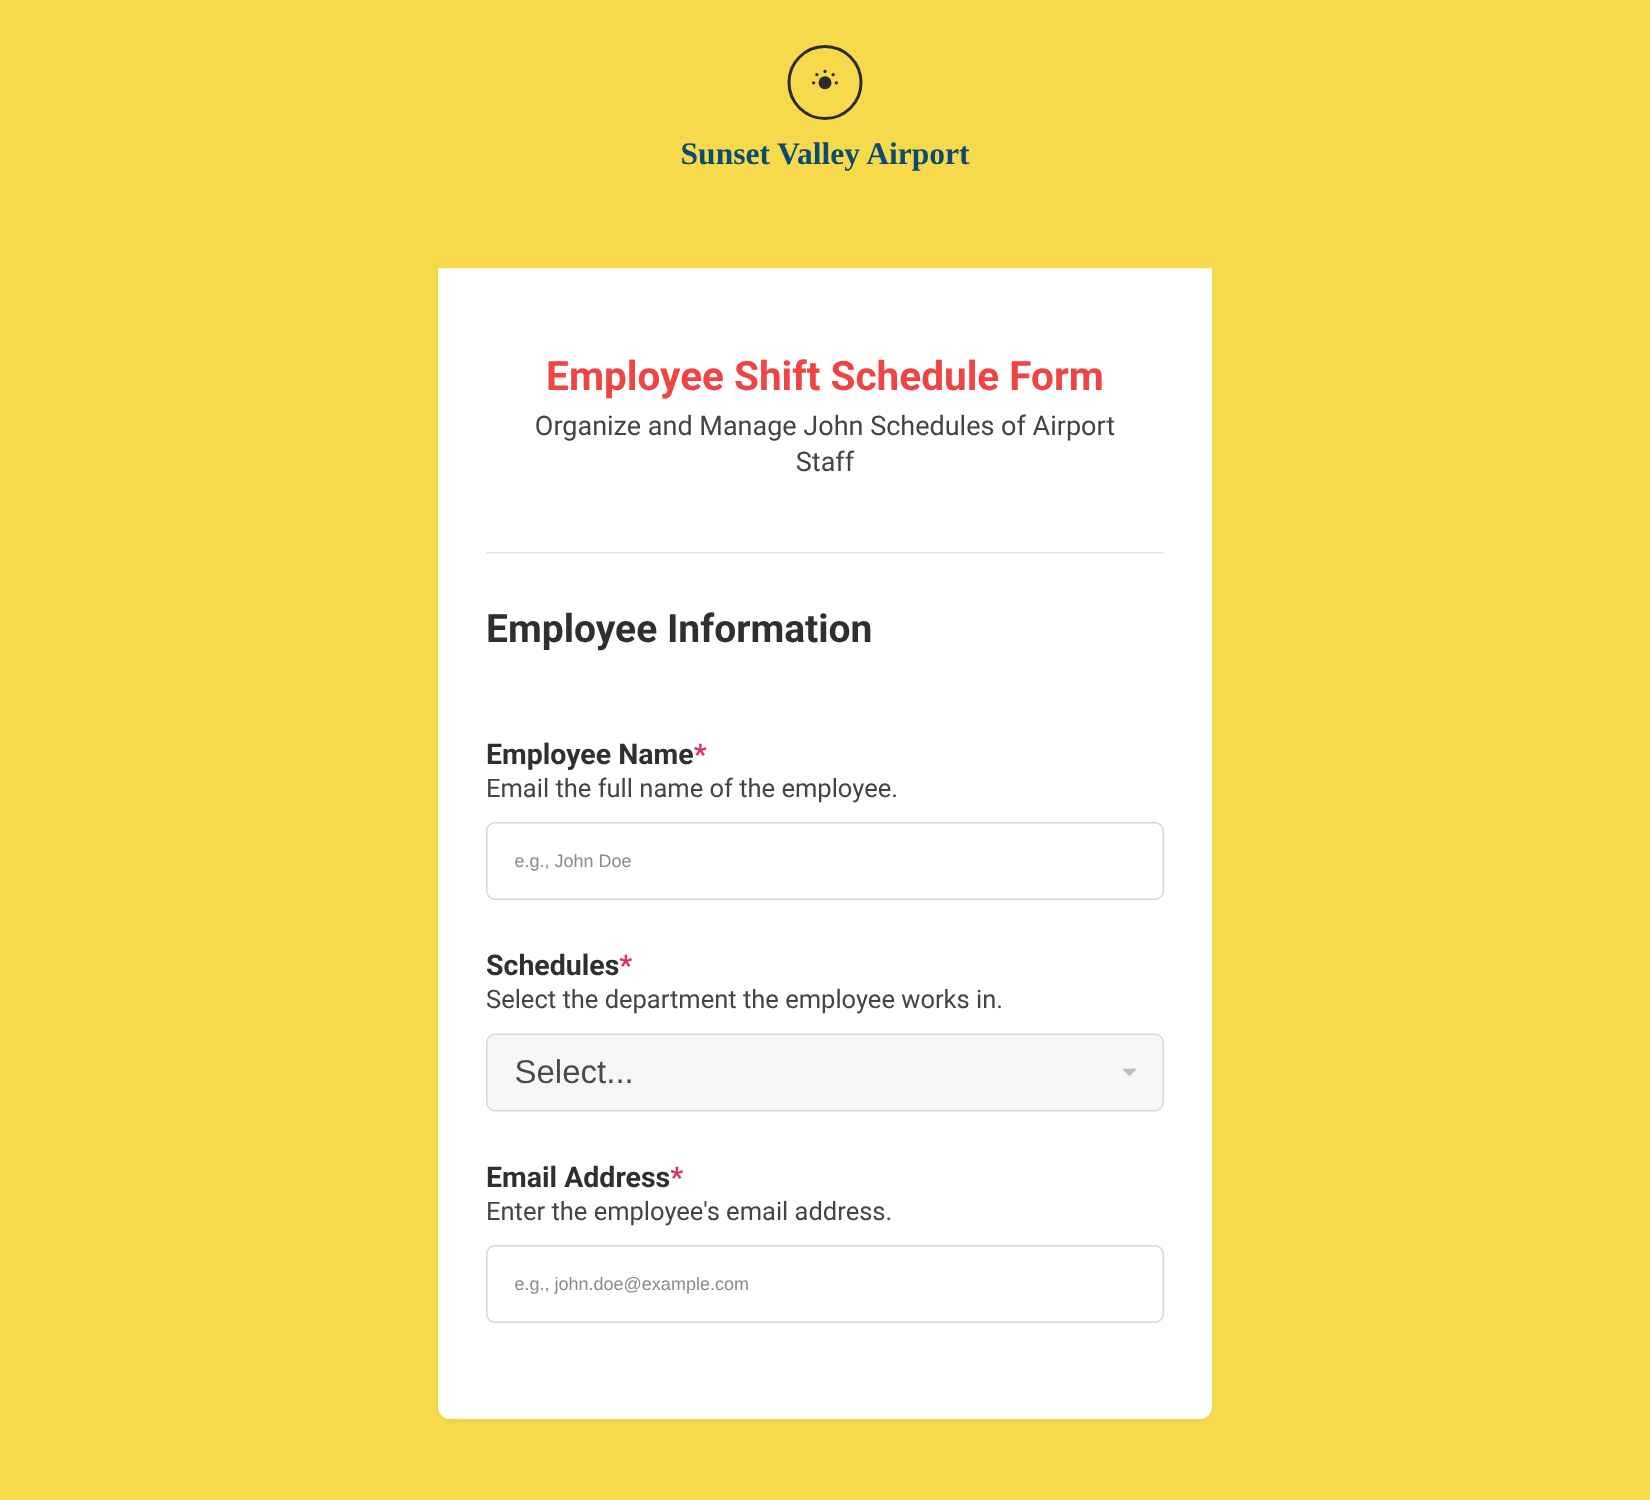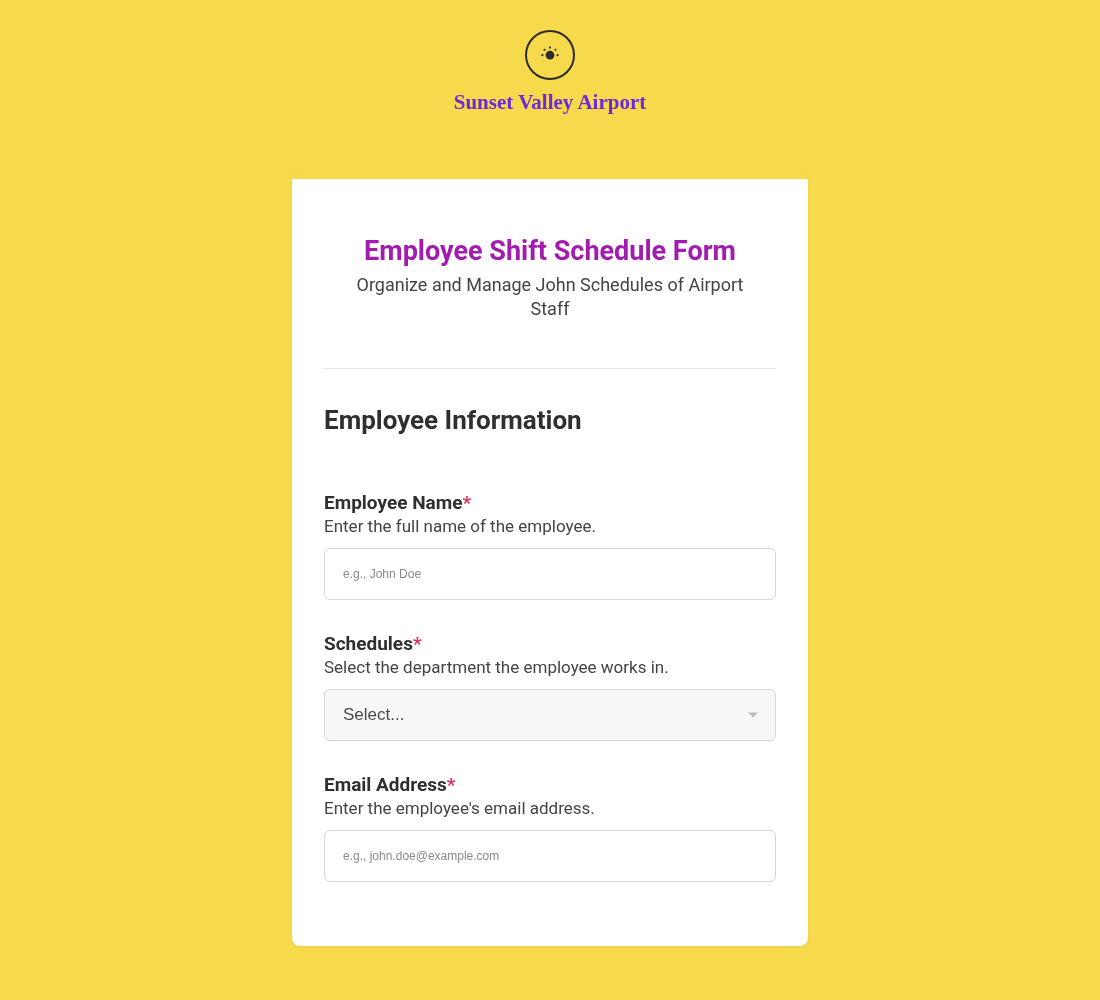--- a/index.html
+++ b/index.html
@@ -29,36 +29,36 @@
       justify-content: center;
     }
     .logo-circle svg {
       width: 26px;
       height: 26px;
     }
     .org-name {
       font-family: Georgia, "Times New Roman", serif;
       font-size: 21px;
       font-weight: 700;
-      color: #6d28d9;
+      color: #0c4a6e;
     }
     .form-card {
       background: #ffffff;
       width: 516px;
       margin: 36px auto 0;
       border-radius: 8px;
       border-top: 8px solid #f7d94c;
       padding: 56px 32px 32px;
       box-shadow: 0 1px 3px rgba(0,0,0,0.05);
     }
     .form-title {
       text-align: center;
       font-size: 27px;
       font-weight: 700;
-      color: #a21caf;
+      color: #ef4444;
       margin-bottom: 6px;
     }
     .form-subtitle {
       text-align: center;
       font-size: 18px;
       color: #444;
       line-height: 1.35;
       max-width: 430px;
       margin: 0 auto;
     }
@@ -109,21 +109,21 @@
     .select-wrap {
       position: relative;
       width: 100%;
     }
     .select-input {
       width: 100%;
       height: 52px;
       border: 1px solid #d7d7d7;
       border-radius: 6px;
       padding: 0 40px 0 18px;
-      font-size: 17px;
+      font-size: 22px;
       color: #4a4a4a;
       background: #f7f7f7;
       appearance: none;
       -webkit-appearance: none;
       cursor: pointer;
     }
     .select-caret {
       position: absolute;
       right: 18px;
       top: 50%;
@@ -160,21 +160,21 @@
   <p class="form-subtitle">Organize and Manage John Schedules of Airport Staff</p>
 
   <hr class="divider">
 
   <h2 class="section-title">Employee Information</h2>
 
   <div class="field">
     <label class="field-label">
       <span>Employee Name</span><span class="required">*</span>
     </label>
-    <div class="field-help">Enter the full name of the employee.</div>
+    <div class="field-help">Email the full name of the employee.</div>
     <input type="text" class="text-input" placeholder="e.g., John Doe" style="">
   </div>
 
 
   <div class="field">
     <label class="field-label">
       <span>Schedules</span><span class="required">*</span>
     </label>
     <div class="field-help">Select the department the employee works in.</div>
     <div class="select-wrap">

